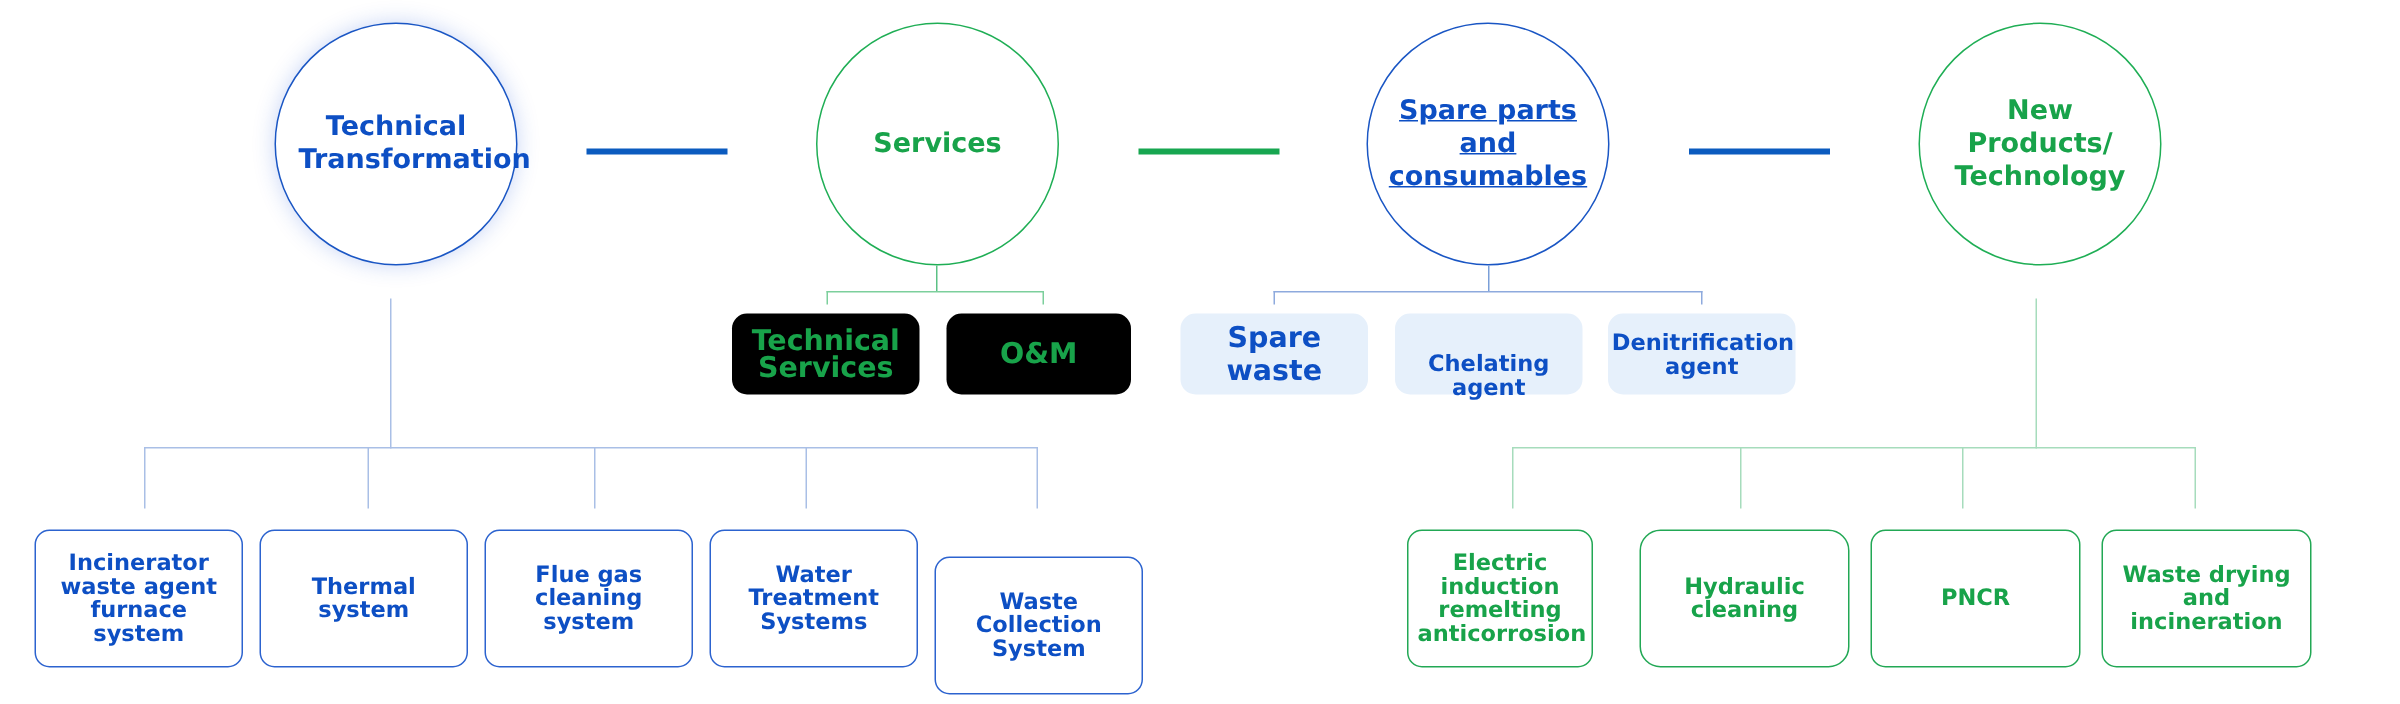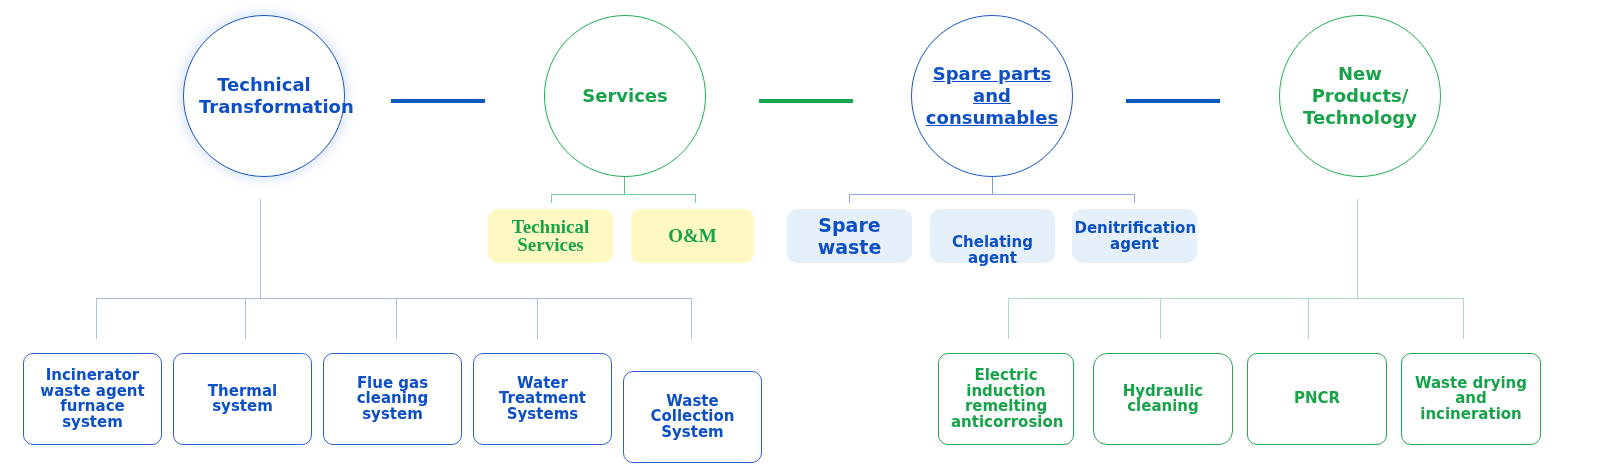--- a/index.html
+++ b/index.html
@@ -11,21 +11,21 @@
   .c-blue { border:1.5px solid #1a56c4; color:#0d4fc4; }
   .c-green { border:1.5px solid #1fae55; color:#18a34a; }
   .c-shadow { box-shadow:0 0 14px rgba(40,90,220,0.25); }
   .hline { height:4px; }
   .line-b { background:#0b5bbf; }
   .line-g { background:#17a650; }
   .conn-b { background:#a9bfe6; }
   .conn-g { background:#a6dcbc; }
   .pill { border-radius:10px; display:flex; align-items:center; justify-content:center;
           text-align:center; font-weight:bold; }
-  .pill-g { background:#fef9c3; color:#18a34a; font-size:19px; line-height:18px;font-family:Liberation Serif, serif; }
+  .pill-g { background:#000000; color:#18a34a; font-size:19px; line-height:18px; }
   .pill-b { background:#e6f0fb; color:#0d4fc4; }
   .box { border-radius:10px; background:#fff; display:flex; align-items:center; justify-content:center;
          text-align:center; font-weight:bold; font-size:15px; line-height:15.5px; padding:0 4px; }
   .box-b { border:1.5px solid #2c63cf; color:#0d4fc4; }
   .box-g { border:1.5px solid #22a855; color:#18a34a; }
 </style>
 </head>
 <body>
 
 <div class="abs circle c-blue c-shadow" style="left:183px;top:15px;width:162px;height:162px;">
@@ -98,21 +98,21 @@
 <div class="abs box box-b" style="left:323px;top:353px;width:139px;height:92px;">
   <span style="width:128px;">Flue gas cleaning system</span>
 </div>
 <div class="abs box box-b" style="left:473px;top:353px;width:139px;height:92px;align-items:center;">
   <span style="width:90px;">Water Treatment Systems</span>
 </div>
 <div class="abs box box-b" style="left:623px;top:353px;width:139px;height:92px;margin-top:18px;">
   <span style="width:90px;">Waste Collection System</span>
 </div>
 
-<div class="abs box box-g" style="left:938px;top:353px;width:136px;height:92px;">
+<div class="abs box box-g" style="left:938px;top:353px;width:124px;height:92px;">
   <span style="width:110px;">Electric induction remelting anticorrosion</span>
 </div>
 <div class="abs box box-g" style="left:1093px;top:353px;width:140px;height:92px;border-radius:14px;">
   <span style="width:90px;">Hydraulic cleaning</span>
 </div>
 <div class="abs box box-g" style="left:1247px;top:353px;width:140px;height:92px;">
   <span>PNCR</span>
 </div>
 <div class="abs box box-g" style="left:1401px;top:353px;width:140px;height:92px;">
   <span style="width:136px;">Waste drying and incineration</span>

